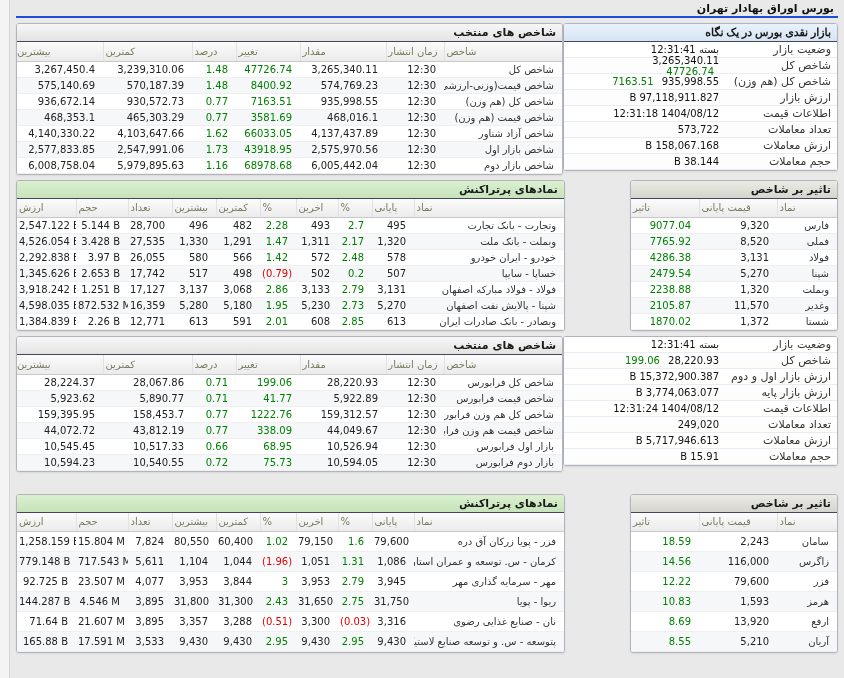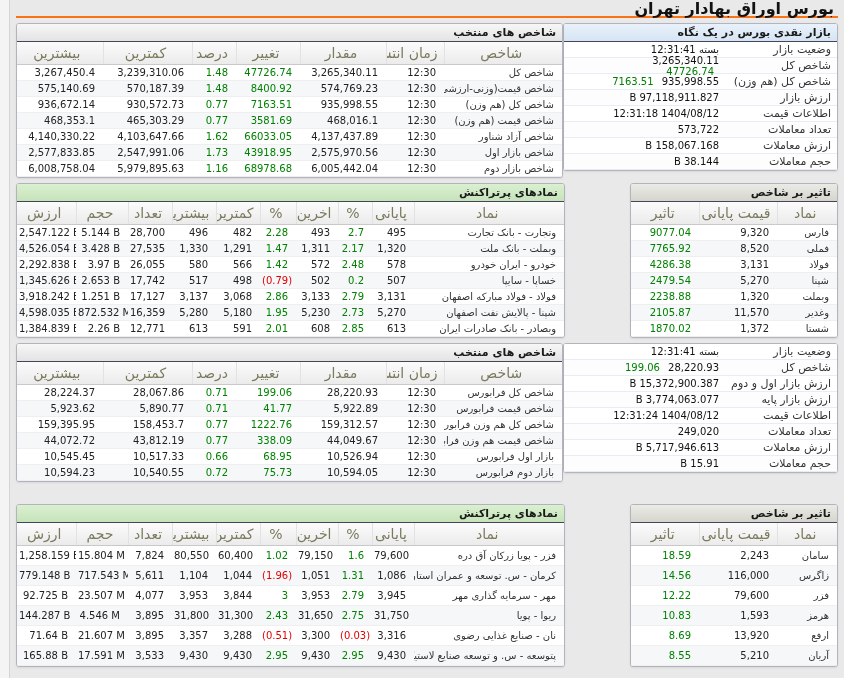--- a/index.html
+++ b/index.html
@@ -12,22 +12,22 @@
     overflow: hidden;
     position: relative;
   }
   .scrollbar {
     position: absolute; left: 0; top: 0; bottom: 0; width: 10px;
     background: #f4f4f4; border-right: 1px solid #d4d4d4;
   }
   .page { position: relative; padding: 2px 6px 0 16px; }
 
   .page-title, .divider-title {
-    font-size: 16px; font-weight: bold; color: #111;
-    padding: 0 4px 2px 0; border-bottom: 2px solid #f97316;
+    font-size: 11px; font-weight: bold; color: #111;
+    padding: 0 4px 2px 0; border-bottom: 2px solid #1d4ed8;
     height: 16px; line-height: 14px;
   }
   .divider-title { margin-top: 6px; }
 
   .row { display: flex; justify-content: space-between; align-items: flex-start; margin-top: 5px; }
   .row.gap-lg { margin-top: 22px; }
 
   .panel {
     background: #fdfdfd;
     border: 1px solid #b3b3bd;
@@ -35,33 +35,33 @@
     overflow: hidden;
     box-shadow: 0 1px 2px rgba(0,0,0,0.08);
   }
   .panel-title {
     font-size: 11px; font-weight: bold; color: #1a1a1a;
     padding: 2px 6px 3px; border-bottom: 1px solid #45455a;
     height: 18px; line-height: 13px;
   }
   .pt-gray  { background: linear-gradient(#f7f7f7, #e3e3e3); }
   .pt-green { background: linear-gradient(#daf0d0, #c6e3ba); }
-  .pt-blue  { background: linear-gradient(#e9f2fb, #d6e4f3); }
+  .pt-blue  { background: linear-gradient(#e9f2fb, #d6e4f3); font-family: Liberation Serif, serif; }
   .pt-olive { background: linear-gradient(#ebebe6, #d5d5cd); }
 
   .w-main   { width: 549px; }
   .w-glance { width: 276px; }
   .w-impact { width: 208px; }
 
   table { width: 100%; border-collapse: collapse; table-layout: fixed; direction: rtl; }
   thead th {
-    font-size: 14px; font-weight: normal; color: #7a7a5e;
+    font-size: 10px; font-weight: normal; color: #7a7a5e;
     background: linear-gradient(#fbfbfb, #ebebeb);
     border-bottom: 1px solid #c9c9c9;
-    padding: 3px 6px 3px 2px; text-align: center;
+    padding: 3px 6px 3px 2px; text-align: left;
     white-space: nowrap; overflow: hidden; height: 19px;
   }
   thead th + th { border-right: 1px solid #e2e2e2; }
   tbody td {
     font-size: 10px; padding: 2px 8px 2px 2px; text-align: right;
     white-space: nowrap; overflow: hidden; height: 16px;
   }
   table.tall tbody td { height: 20px; }
   tbody tr { background: #ffffff; border-bottom: 1px solid #efefef; }
   tbody tr.alt { background: #f5f7f9; }

